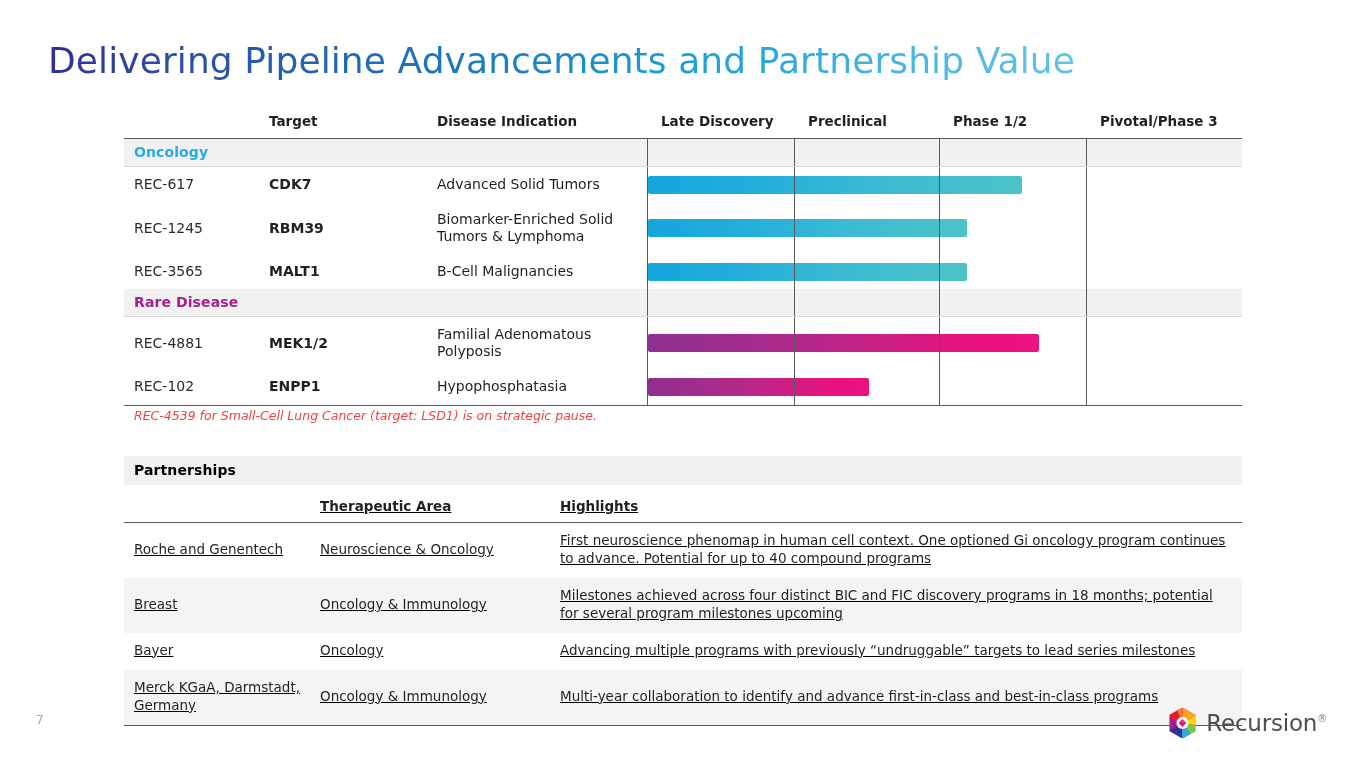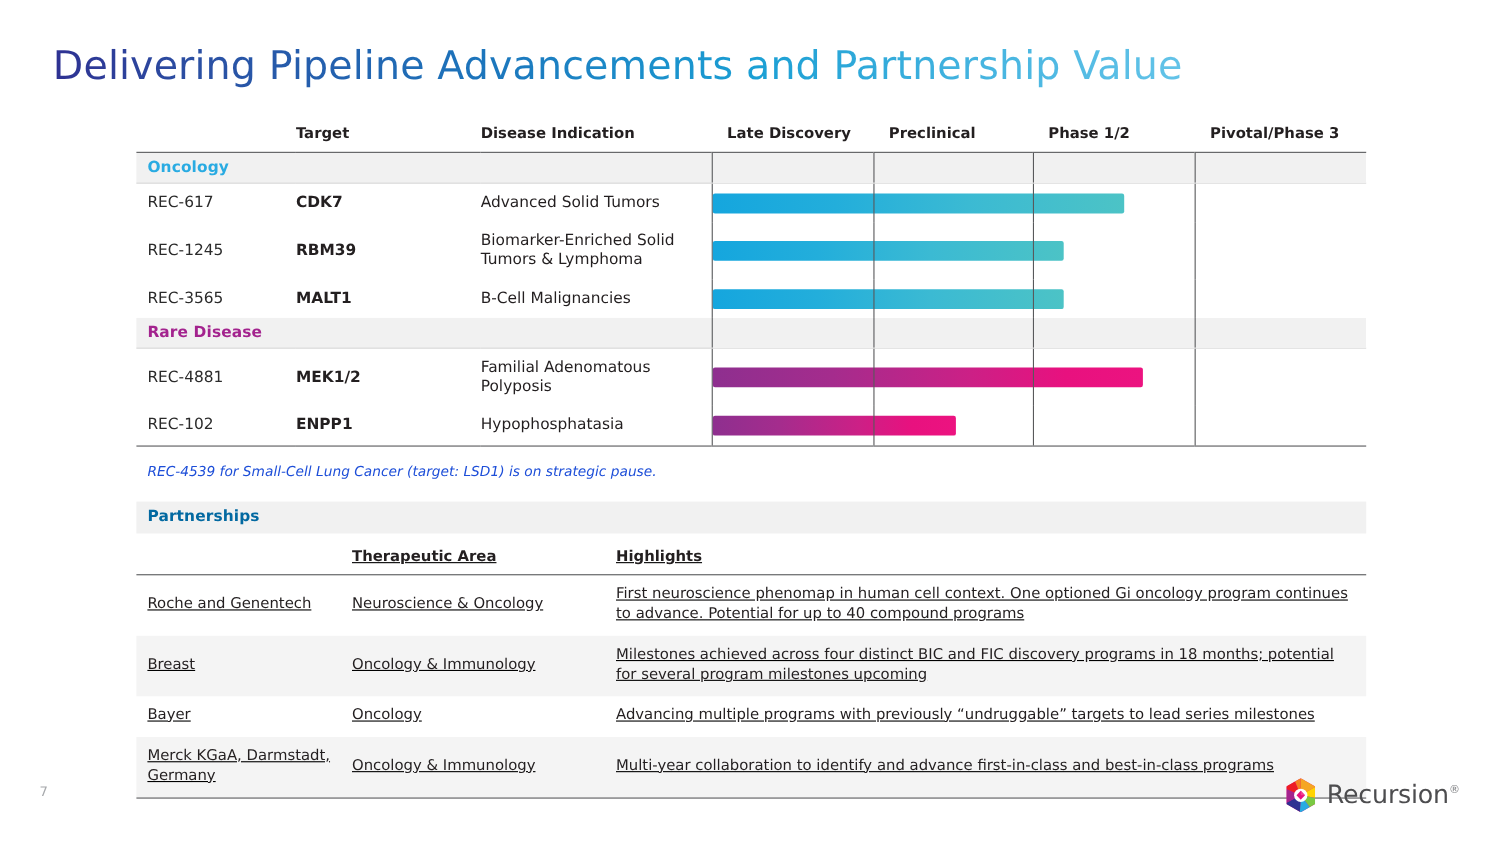--- a/index.html
+++ b/index.html
@@ -80,31 +80,31 @@
   }
   .bar.onc{ background:linear-gradient(90deg,#15a6de 0%, #23aedb 30%, #3bbad3 62%, #4cc3c6 100%); }
   .bar.rare{ background:linear-gradient(90deg,#8e2f8f 0%, #a52c8d 28%, #cc2086 60%, #e8117f 82%, #ec1380 100%); }
 
   .section-end{
     border-top:1.6px solid #58595b;
     height:0; font-size:0; line-height:0;
   }
 
   .footnote{
-    position:absolute; left:134px; top:421px;
-    font-size:12.5px; font-style:italic; color:#1d4ed8;
+    position:absolute; left:134px; top:408px;
+    font-size:12.5px; font-style:italic; color:#ef4444;
   }
 
   
   .partnerships{
     position:absolute; left:124px; top:456px; width:1118px;
   }
   .part-band{
     background:#f1f1f1; padding:6px 0 7px 10px;
-    font-size:14px; font-weight:bold; color:#0369a1;
+    font-size:14px; font-weight:bold; color:#000000;
     letter-spacing:0.1px;
   }
   .part-table{ width:100%; border-collapse:collapse; table-layout:fixed;text-decoration:underline; }
   col.p-co  { width:186px; }
   col.p-ta  { width:240px; }
   col.p-hi  { width:692px; }
 
   .part-table th{
     font-size:13.5px; font-weight:bold; color:#231f20;
     text-align:left; padding:13px 0 8px 0; vertical-align:bottom;

